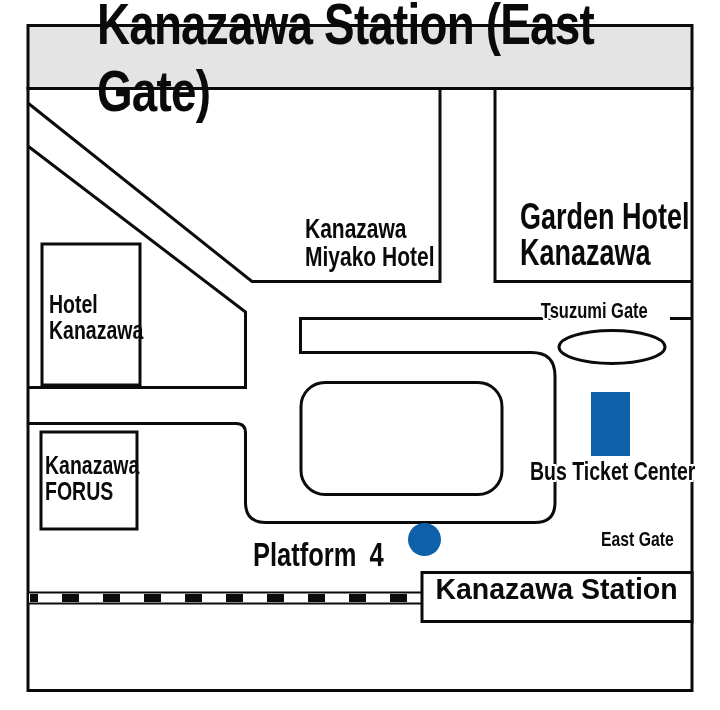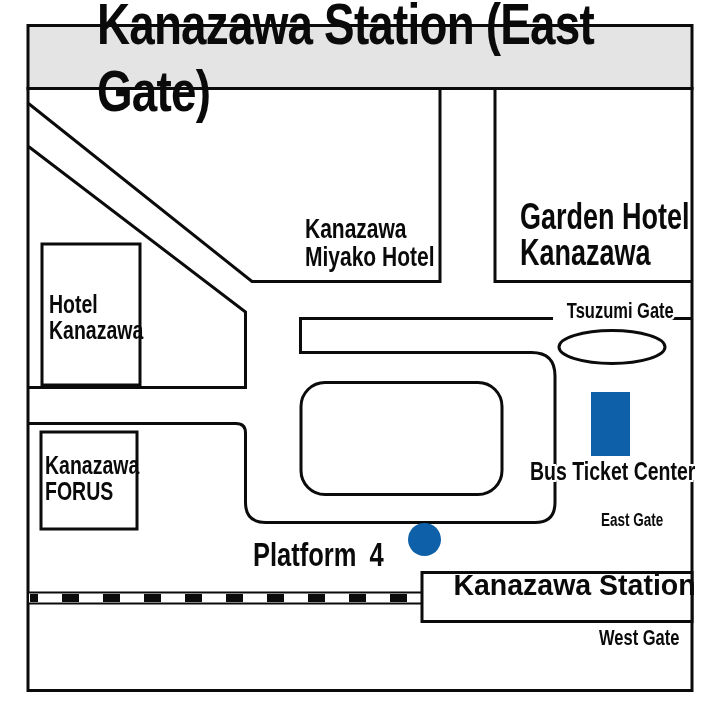--- a/index.html
+++ b/index.html
@@ -19,26 +19,26 @@
     text-shadow:2px 0 0 #fff,-2px 0 0 #fff,0 2px 0 #fff,0 -2px 0 #fff,
       2px 2px 0 #fff,-2px -2px 0 #fff,2px -2px 0 #fff,-2px 2px 0 #fff,
       3px 0 0 #fff,-3px 0 0 #fff;
   }
   .title-wrap{
     position:absolute;left:27px;top:24px;width:666px;height:66px;
     display:flex;align-items:center;justify-content:center;
   }
   .title-text{font-size:58px;font-weight:700;color:#0a0a0b;letter-spacing:-1px;}
   .station-wrap{
-    position:absolute;left:422px;top:552px;width:270px;height:50px;
-    display:flex;align-items:flex-end;justify-content:center;padding-left:18px;
+    position:absolute;left:422px;top:572px;width:270px;height:50px;
+    display:flex;align-items:flex-start;justify-content:center;
   }
   .station-text{font-size:30px;font-weight:700;color:#0a0a0b;}
   .tsuzumi-wrap{
-    position:absolute;left:540px;top:299px;width:160px;height:24px;
+    position:absolute;left:514px;top:299px;width:160px;height:24px;
     display:flex;align-items:flex-end;justify-content:center;
   }
   .two-line{line-height:1;}
   .two-line span{display:block;}
 </style>
 </head>
 <body>
 
 <div class="stage">
 
@@ -114,25 +114,22 @@
   </div>
 
   <div class="lbl halo" style="left:530px;top:457px;font-size:26px;line-height:28px;">
     <span class="sx">Bus Ticket Center</span>
   </div>
 
   <div class="lbl" style="left:253px;top:535px;font-size:34px;line-height:38px;word-spacing:8px;">
     <span class="sx">Platform 4</span>
   </div>
 
-  <div class="lbl" style="left:601px;top:509px;font-size:18px;line-height:23px;">
+  <div class="lbl" style="left:601px;top:527px;font-size:21px;line-height:23px;">
     <span class="sx">East Gate</span>
   </div>
 
   <div class="station-wrap">
     <span class="station-text sx-s">Kanazawa Station</span>
   </div>
 
-  <div class="lbl" style="left:599px;top:626px;font-size:22px;line-height:24px;">
-    <span class="sx">West Gate</span>
-  </div>
 
 </div>
 
 </body></html>

